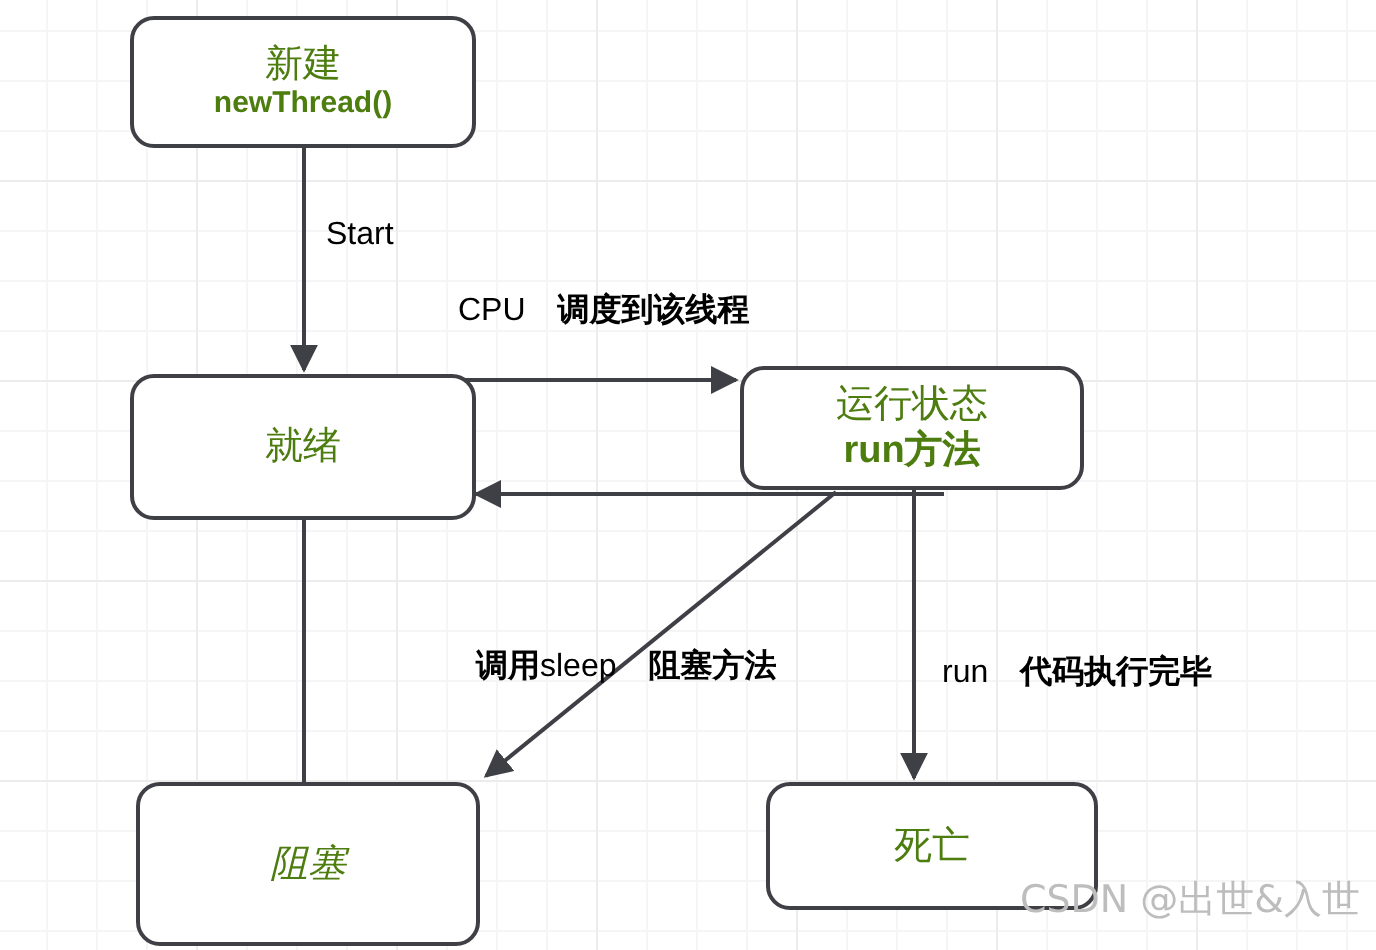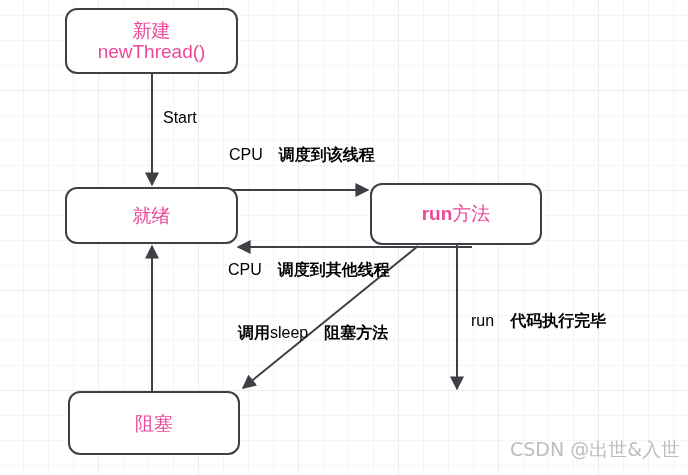--- a/index.html
+++ b/index.html
@@ -38,48 +38,48 @@
   .node {
     position: absolute;
     box-sizing: border-box;
     border: 2px solid #3f3f46;
     border-radius: 12px;
     background: #ffffff;
     display: flex;
     flex-direction: column;
     align-items: center;
     justify-content: center;
-    color: #ec4899;
+    color: #4d7c0f;
     line-height: 1.18;
     z-index: 3;
   }
   .node .ln {
     display: block;
     white-space: nowrap;
   }
   .cn {
     font-family: "DejaVu Sans", "Liberation Sans", sans-serif;
     font-size: 19px;
     font-weight: 400;
   }
   .mono-bold {
     font-family: "Liberation Sans", "DejaVu Sans", sans-serif;
-    font-size: 19px;
-    font-weight: normal;
+    font-size: 15px;
+    font-weight: bold;
   }
   .mix {
     font-size: 19px;
   }
   .mix b {
     font-family: "Liberation Sans", "DejaVu Sans", sans-serif;
     font-weight: bold;
   }
   .mix span.hz {
     font-family: "DejaVu Sans", "Liberation Sans", sans-serif;
-    font-weight: normal;
+    font-weight: bold;
   }
   .elabel {
     position: absolute;
     color: #000000;
     font-size: 16px;
     white-space: nowrap;
     z-index: 4;
     line-height: 1;
   }
   .elabel b {
@@ -125,38 +125,41 @@
     <line x1="152" y1="391" x2="152" y2="246" stroke="#3f3f46" stroke-width="2" marker-end="url(#arrow)"></line>
 
     <line x1="457" y1="245" x2="457" y2="389" stroke="#3f3f46" stroke-width="2" marker-end="url(#arrow)"></line>
   </svg>
 
   <div class="node" style="left:65px; top:8px; width:173px; height:66px;">
     <span class="ln cn">新建</span>
     <span class="ln mono-bold">newThread()</span>
   </div>
 
-  <div class="node" style="left:65px; top:187px; width:173px; height:57px;">
+  <div class="node" style="left:65px; top:187px; width:173px; height:73px;">
     <span class="ln cn">就绪</span>
   </div>
 
   <div class="node" style="left:370px; top:183px; width:172px; height:62px;">
+    <span class="ln cn">运行状态</span>
     <span class="ln mix"><b>run</b><span class="hz">方法</span></span>
   </div>
 
-  <div class="node" style="left:68px; top:391px; width:172px; height:64px;">
+  <div class="node" style="left:68px; top:391px; width:172px; height:82px;font-style:italic;">
     <span class="ln cn">阻塞</span>
   </div>
 
+  <div class="node" style="left:383px; top:391px; width:166px; height:64px;">
+    <span class="ln cn">死亡</span>
+  </div>
 
   <div class="elabel" style="left:163px; top:110px;"><b>Start</b></div>
 
   <div class="elabel" style="left:229px; top:147px;"><b>CPU</b><span class="hz">调度到该线程</span></div>
 
-  <div class="elabel" style="left:228px; top:262px;"><b>CPU</b><span class="hz">调度到其他线程</span></div>
 
   <div class="elabel" style="left:222px; top:325px;text-align:right;"><span class="hz">调用</span><b>sleep</b><span class="hz">阻塞方法</span></div>
 
-  <div class="elabel" style="left:471px; top:313px;"><b>run</b><span class="hz">代码执行完毕</span></div>
+  <div class="elabel" style="left:471px; top:328px;"><b>run</b><span class="hz">代码执行完毕</span></div>
 
   <div id="watermark">CSDN @出世&amp;入世</div>
 
 </div>
 
 </body></html>

